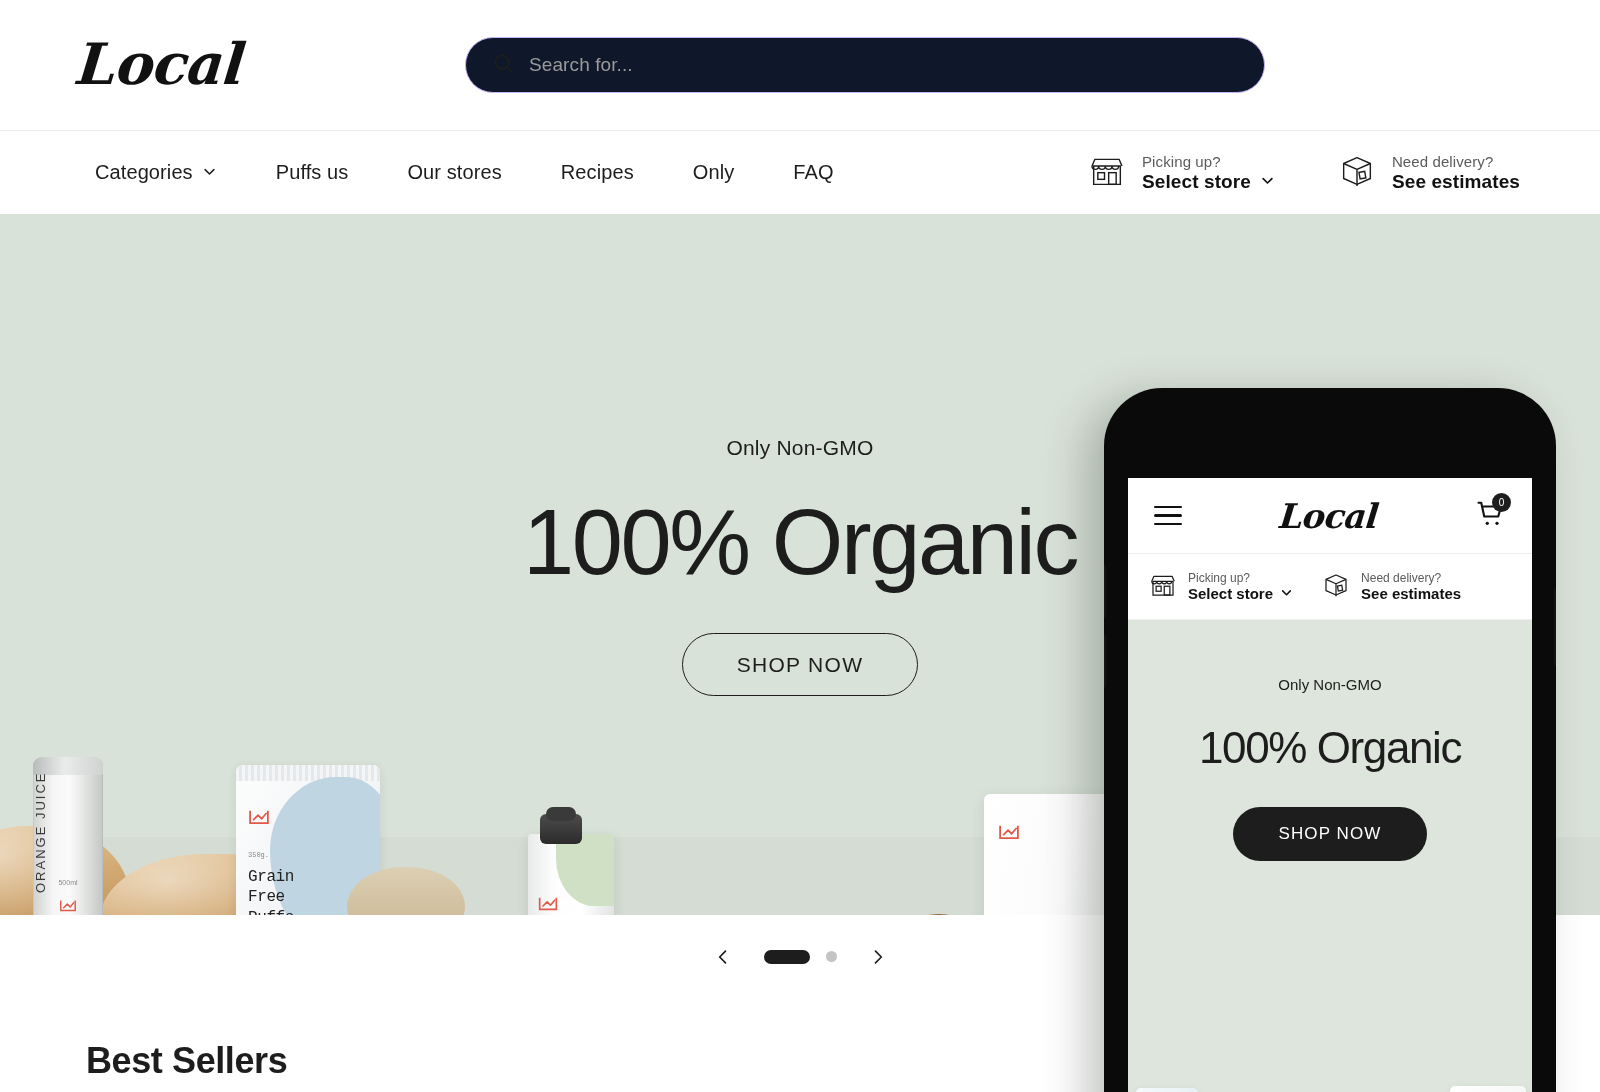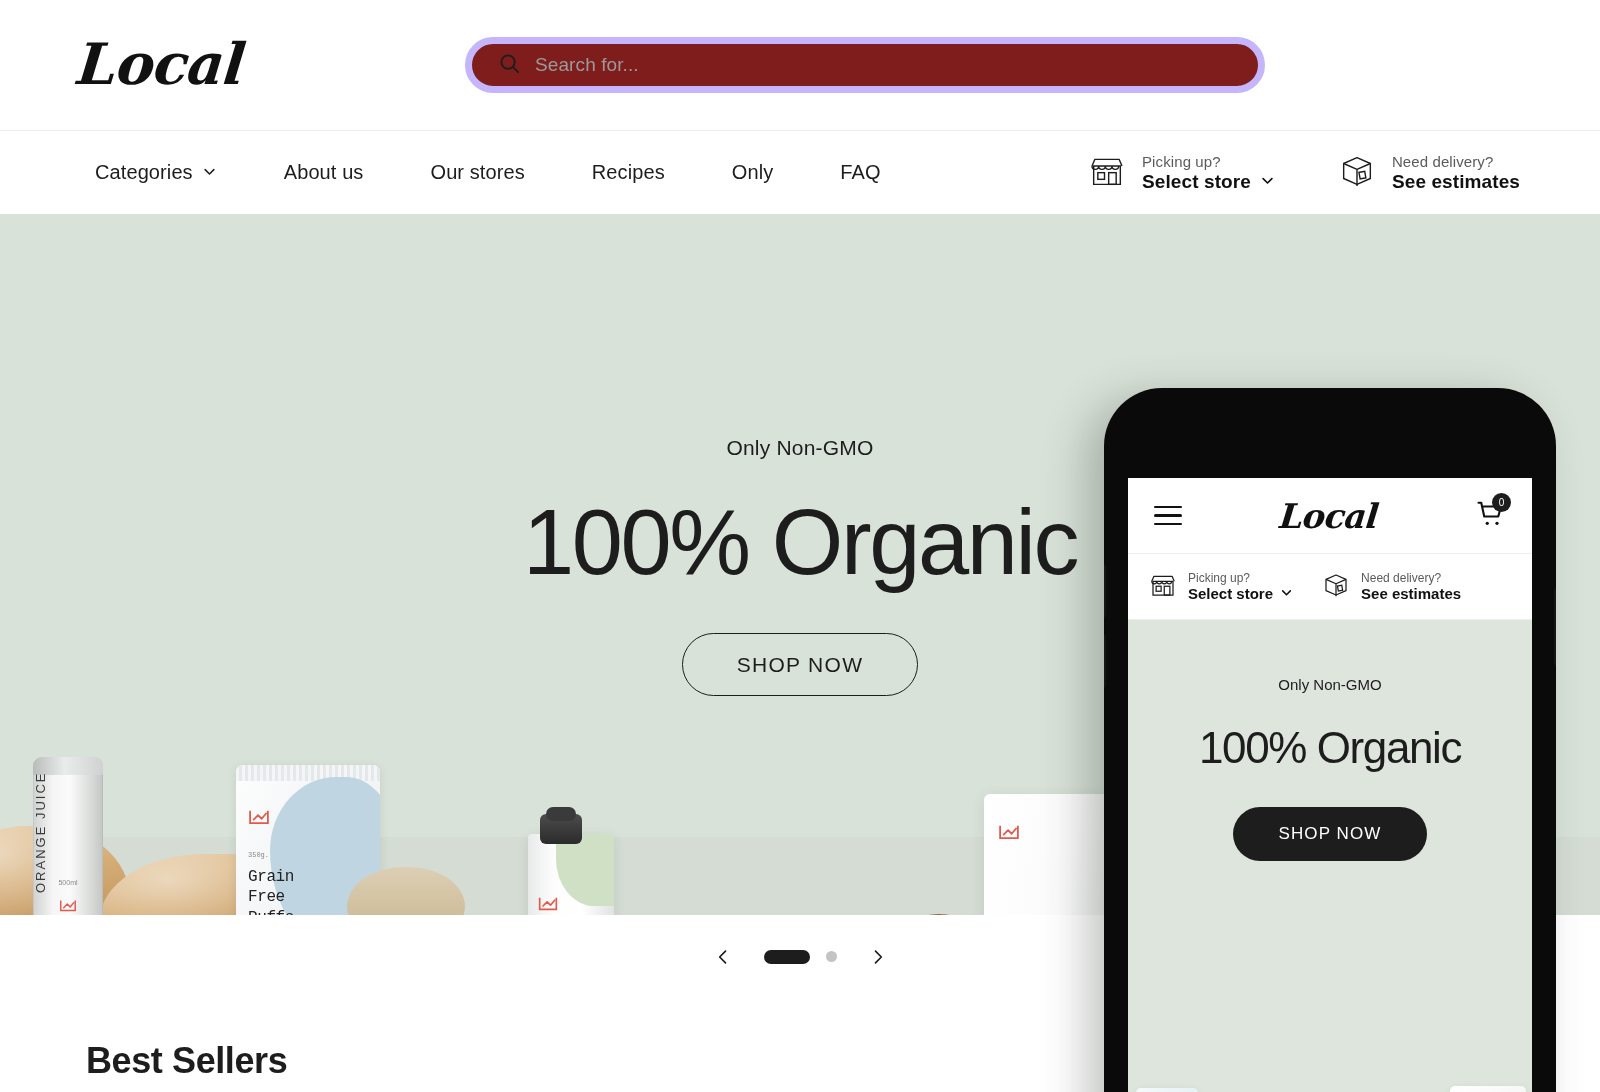--- a/index.html
+++ b/index.html
@@ -21,23 +21,23 @@
   }
   .logo {
     width: 138px; flex: 0 0 auto;
     font-family: "DejaVu Serif", serif;
     font-size: 57px; font-style: italic; font-weight: 700;
     letter-spacing: -1px; color: #111;
     line-height: 1; transform: skewX(-6deg) translateY(-2px);
   }
   .search-wrap { flex: 1 1 auto; display:flex; justify-content:center; }
   .search-box {
-    width: 800px; height: 56px; border: 7px solid #c4b5fd; border-radius: 28px;
+    width: 800px; height: 56px; border: 1px solid #c4b5fd; border-radius: 28px;
     display: flex; align-items: center; gap: 14px; padding: 0 26px;
-    background: #7f1d1d;
+    background: #0f172a;
   }
   .search-box svg { flex: 0 0 auto; }
   .search-input {
     border: none; outline: none; background: transparent;
     font-family: "Liberation Sans", sans-serif; font-size: 19px; color: #9a9a9a;
     width: 100%; letter-spacing: .1px;
   }
   .search-input::placeholder { color: #9a9a9a; }
   .hdr-actions { flex: 0 0 auto; display: flex; align-items: center; gap: 14px; }
   .account-btn {
@@ -51,21 +51,21 @@
     display: flex; align-items: center; gap: 14px; padding: 0 30px;
     font-size: 20px; color: #fff; cursor: pointer;
     font-family: "Liberation Sans", sans-serif;
   }
 
   
   .navbar {
     position: relative; height: 83px; background: #fff;
     display: flex; align-items: center; padding: 0 80px 0 95px;
   }
-  .nav-links { display: flex; align-items: center; gap: 8px; flex: 0 0 auto; }
+  .nav-links { display: flex; align-items: center; gap: 0; flex: 0 0 auto; }
   .nav-link {
     font-size: 20px; color: #1d1d1d; cursor: pointer; white-space: nowrap;
     display: flex; align-items: center; gap: 9px; margin-right: 59px;
     letter-spacing: .1px;
   }
   .nav-link:last-child { margin-right: 0; }
   .nav-spacer { flex: 1 1 auto; }
   .svc { display: flex; align-items: center; gap: 15px; cursor: pointer; }
   .svc + .svc { margin-left: 62px; }
   .svc-text { display: flex; flex-direction: column; gap: 1px; }
@@ -269,21 +269,21 @@
       <div class="nav-link">
         <span>Categories</span>
         <span>
           <svg width="15" height="15" viewBox="0 0 24 24" fill="none" stroke="#1d1d1d" stroke-width="2.4">
             <path d="M5 9l7 7 7-7" stroke-linecap="round" stroke-linejoin="round"></path>
           </svg>
         </span>
       </div>
 
       <div class="nav-link">
-        <span>About us</span>
+        <span>Puffs us</span>
       </div>
       <div class="nav-link">
         <span>Our stores</span>
       </div>
       <div class="nav-link">
         <span>Recipes</span>
       </div>
       <div class="nav-link">
         <span>Only</span>
       </div>

